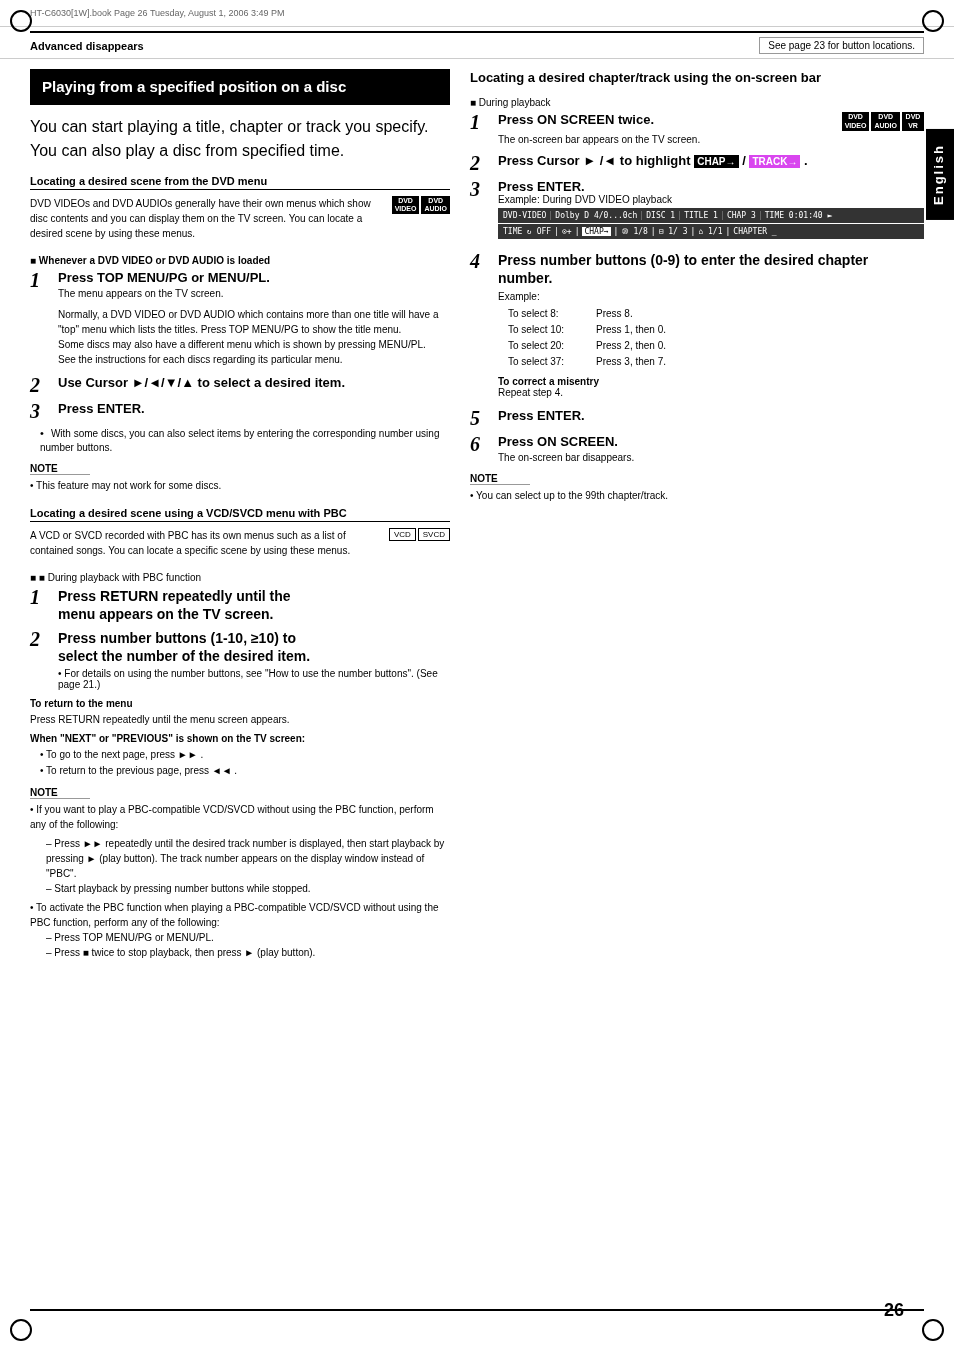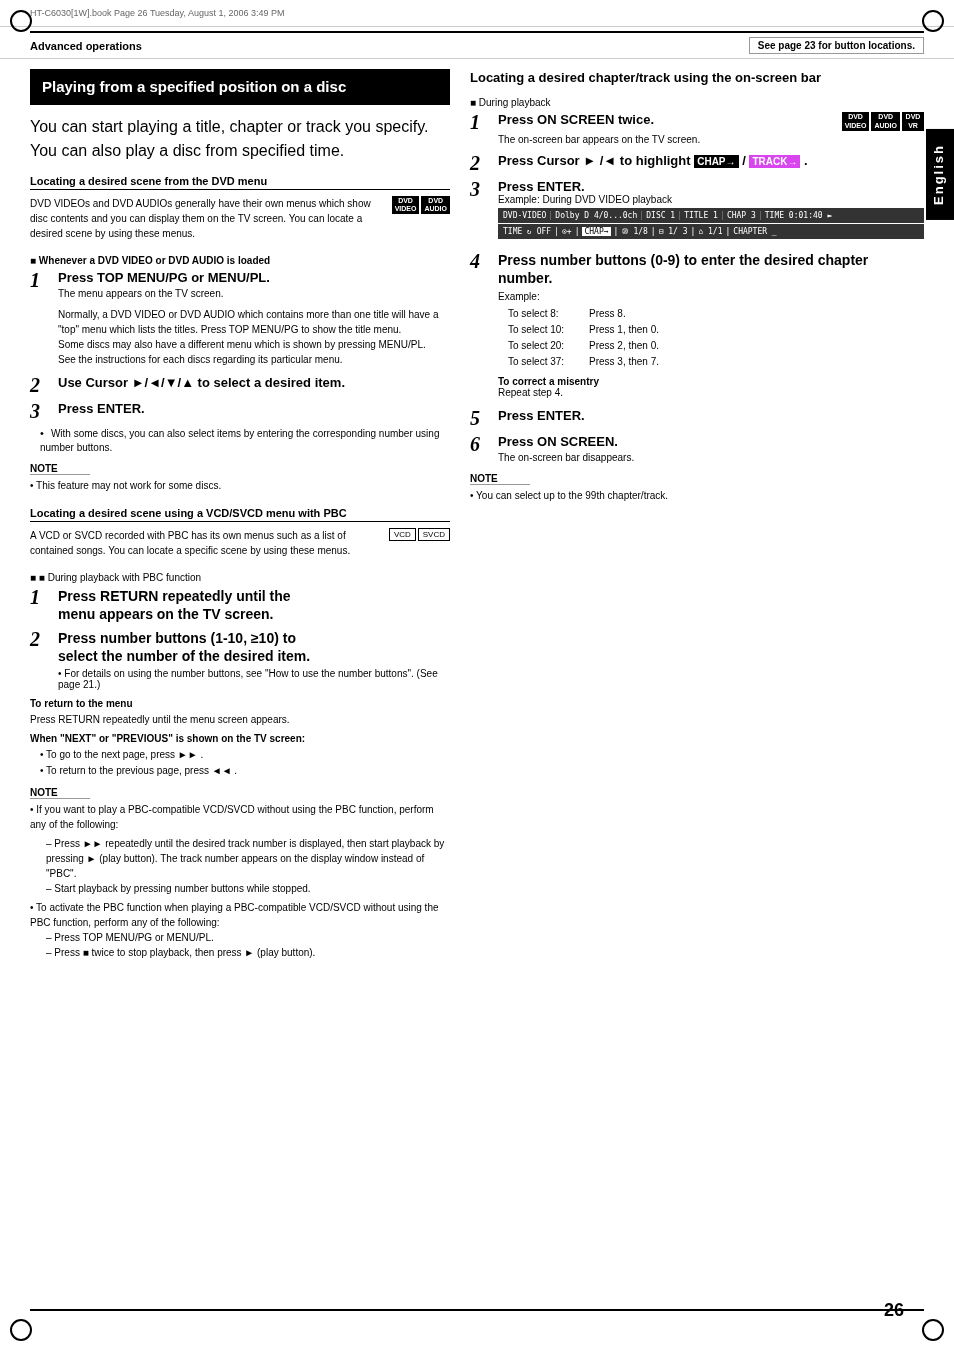--- a/index.html
+++ b/index.html
@@ -47,21 +47,20 @@
       border-bottom: 1px solid #ccc;
     }
     .section-header .adv-ops {
       font-size: 11px;
       font-weight: bold;
     }
     .section-header .see-page {
       font-size: 10px;
       border: 1px solid #999;
       padding: 2px 8px;
-      font-weight: bold;
     }
 
     
     .main-content {
       display: flex;
       padding: 10px 30px;
       gap: 20px;
     }
 
     
@@ -260,21 +259,21 @@
     }
 
     
     .press-table {
       font-size: 10px;
       margin: 4px 0 4px 10px;
       line-height: 1.6;
     }
     .press-table-row {
       display: flex;
-      gap: 1px;
+      gap: 8px;
     }
     .press-table-col1 {
       min-width: 80px;
     }
 
     .misentry {
       font-size: 10px;
       margin: 6px 0 4px 0;
     }
     .misentry .bold {
@@ -354,21 +353,21 @@
     <div class="corner-circle br"></div>
   </div>
 
   <div class="header-bar">
     <span style="font-size:9px;color:#666;">HT-C6030[1W].book  Page 26  Tuesday, August 1, 2006  3:49 PM</span>
   </div>
 
   <div class="top-rule"></div>
 
   <div class="section-header">
-    <span class="adv-ops">Advanced operations</span>
+    <span class="adv-ops">Advanced disappears</span>
     <span class="see-page">See page 23 for button locations.</span>
   </div>
 
   <div class="main-content">
 
     <div class="left-col">
 
       <div class="title-box">
         <h1>Playing from a specified position on a disc</h1>
       </div>

